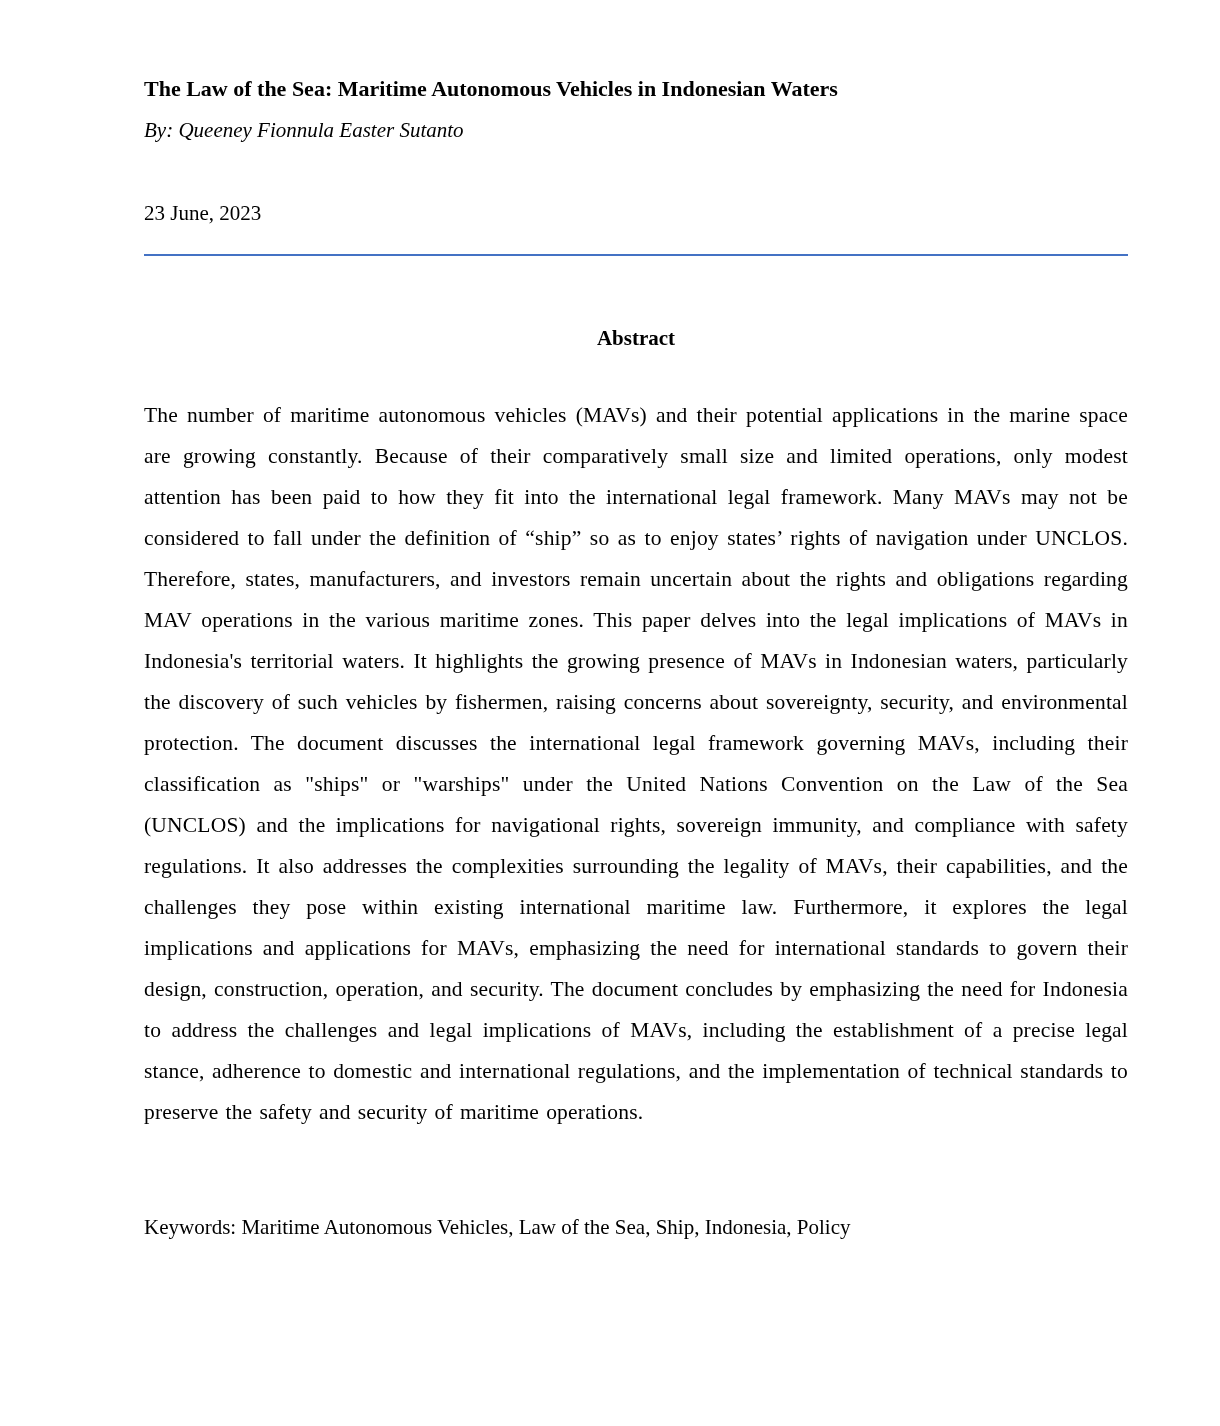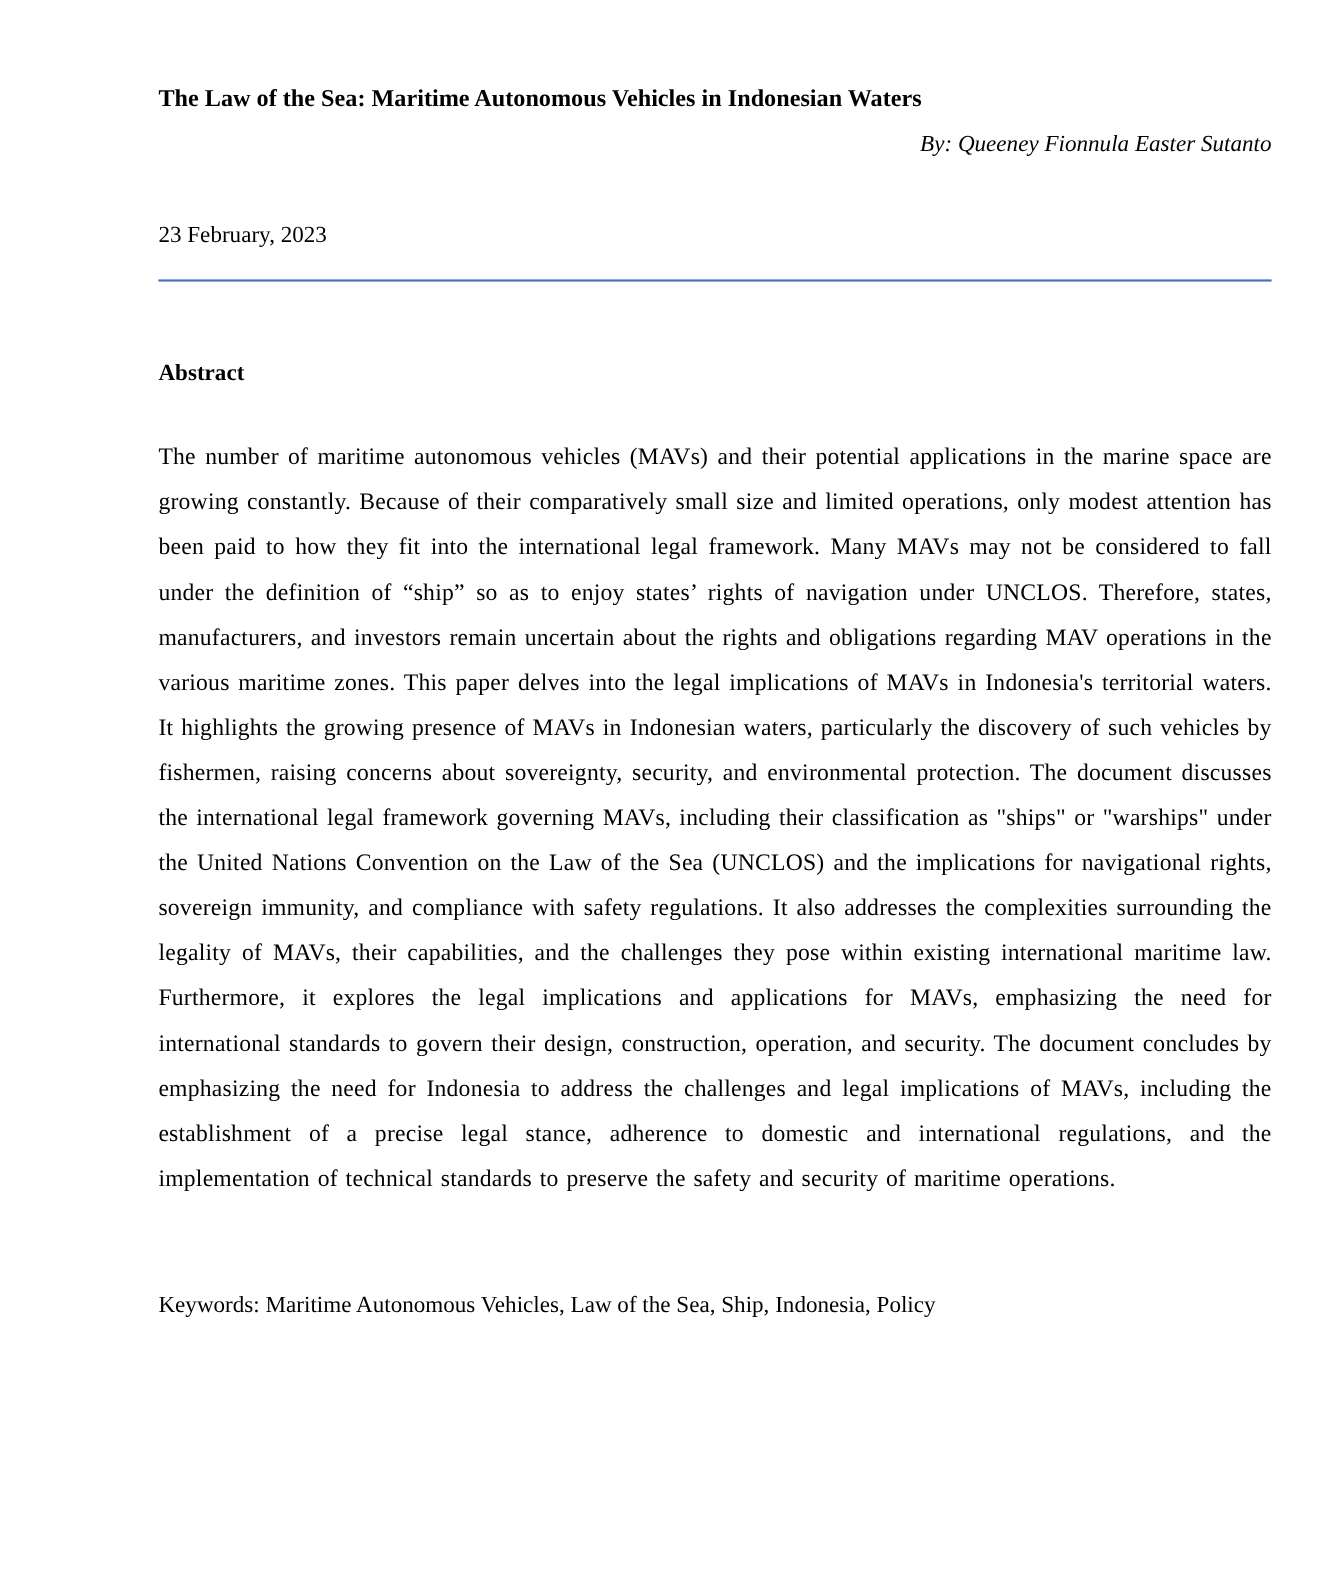--- a/index.html
+++ b/index.html
@@ -11,50 +11,50 @@
     width: 1220px;
     height: 1426px;
     color: #000000;
     font-family: "Liberation Serif", serif;
     overflow: hidden;
   }
   .doc {
     box-sizing: border-box;
     width: 1220px;
     height: 1426px;
-    padding: 76px 64px 0 144px;
+    padding: 76px 92px 0 144px;
   }
   .title {
     font-size: 22px;
     font-weight: bold;
     line-height: 1.2;
     margin: 0;
   }
   .byline {
     font-size: 21px;
     font-style: italic;
     line-height: 1.15;
     margin: 16px 0 0 0;
-    text-align: right;
   }
   .date {
     font-size: 21px;
     line-height: 1.15;
     margin: 58px 0 0 0;
   }
   .divider {
     height: 0;
     border-bottom: 2px solid #4472C4;
     margin-top: 29px;
   }
   .abstract-heading {
     font-size: 21px;
     font-weight: bold;
     line-height: 1.15;
     margin: 70px 0 0 0;
+    text-align: center;
   }
   .abstract-body {
     font-size: 21.5px;
     line-height: 41px;
     text-align: justify;
     letter-spacing: 0.2px;
     word-spacing: 1.5px;
     margin: 45px 0 0 0;
   }
   .keywords {
@@ -64,21 +64,21 @@
   }
 </style>
 </head>
 <body style="color: rgb(0, 0, 0); background: rgb(255, 255, 255);">
 
 <div class="doc">
   <h1 class="title">The Law of the Sea: Maritime Autonomous Vehicles in Indonesian Waters</h1>
 
   <p class="byline">By: Queeney Fionnula Easter Sutanto</p>
 
-  <p class="date">23 February, 2023</p>
+  <p class="date">23 June, 2023</p>
 
   <div class="divider" style="border-bottom-color: rgb(68, 114, 196);"></div>
 
   <h2 class="abstract-heading">Abstract</h2>
 
   <p class="abstract-body">The number of maritime autonomous vehicles (MAVs) and their potential applications in the marine space are growing constantly. Because of their comparatively small size and limited operations, only modest attention has been paid to how they fit into the international legal framework. Many MAVs may not be considered to fall under the definition of “ship” so as to enjoy states’ rights of navigation under UNCLOS. Therefore, states, manufacturers, and investors remain uncertain about the rights and obligations regarding MAV operations in the various maritime zones. This paper delves into the legal implications of MAVs in Indonesia's territorial waters. It highlights the growing presence of MAVs in Indonesian waters, particularly the discovery of such vehicles by fishermen, raising concerns about sovereignty, security, and environmental protection. The document discusses the international legal framework governing MAVs, including their classification as "ships" or "warships" under the United Nations Convention on the Law of the Sea (UNCLOS) and the implications for navigational rights, sovereign immunity, and compliance with safety regulations. It also addresses the complexities surrounding the legality of MAVs, their capabilities, and the challenges they pose within existing international maritime law. Furthermore, it explores the legal implications and applications for MAVs, emphasizing the need for international standards to govern their design, construction, operation, and security. The document concludes by emphasizing the need for Indonesia to address the challenges and legal implications of MAVs, including the establishment of a precise legal stance, adherence to domestic and international regulations, and the implementation of technical standards to preserve the safety and security of maritime operations.</p>
 
   <p class="keywords">Keywords: Maritime Autonomous Vehicles, Law of the Sea, Ship, Indonesia, Policy</p>
 </div>
 

